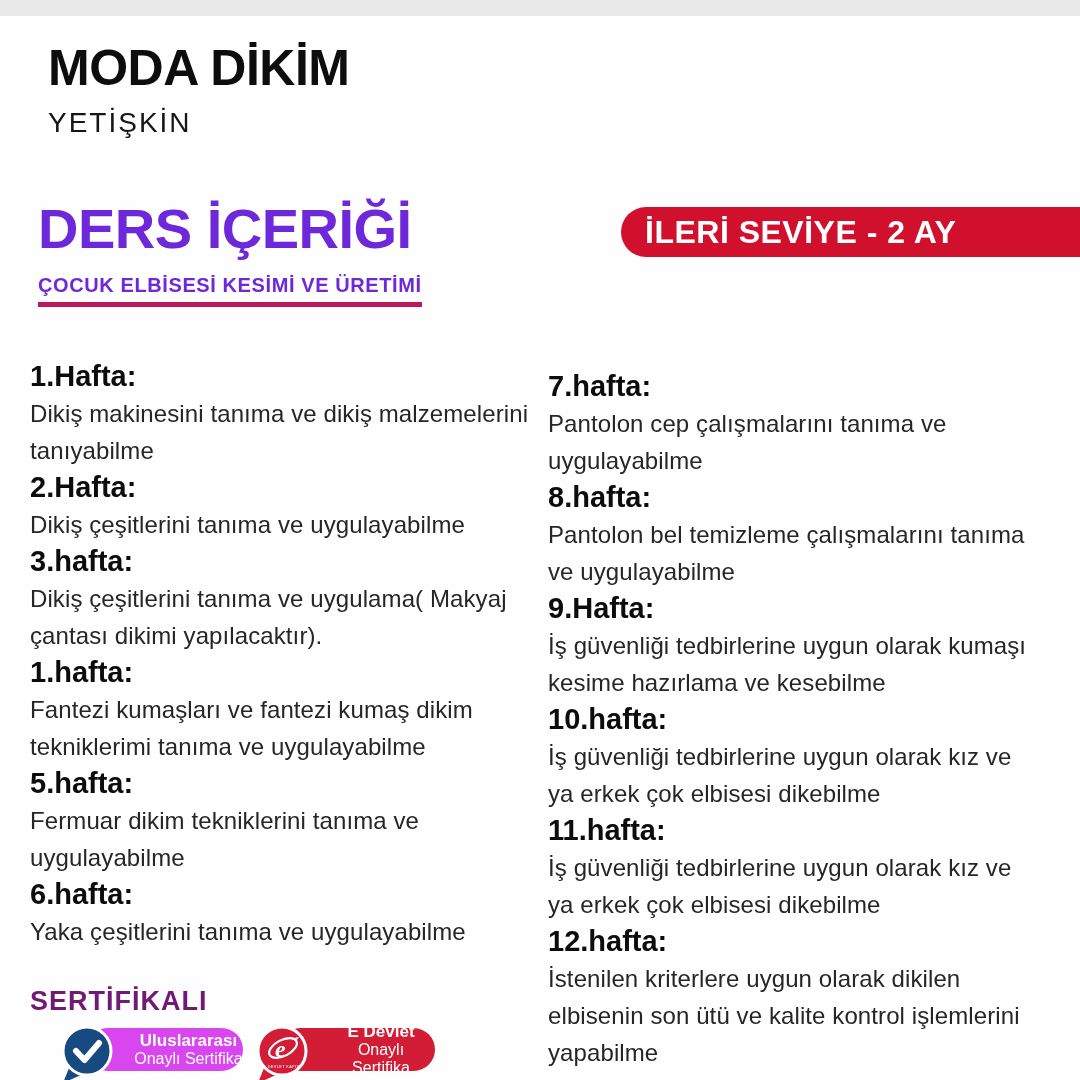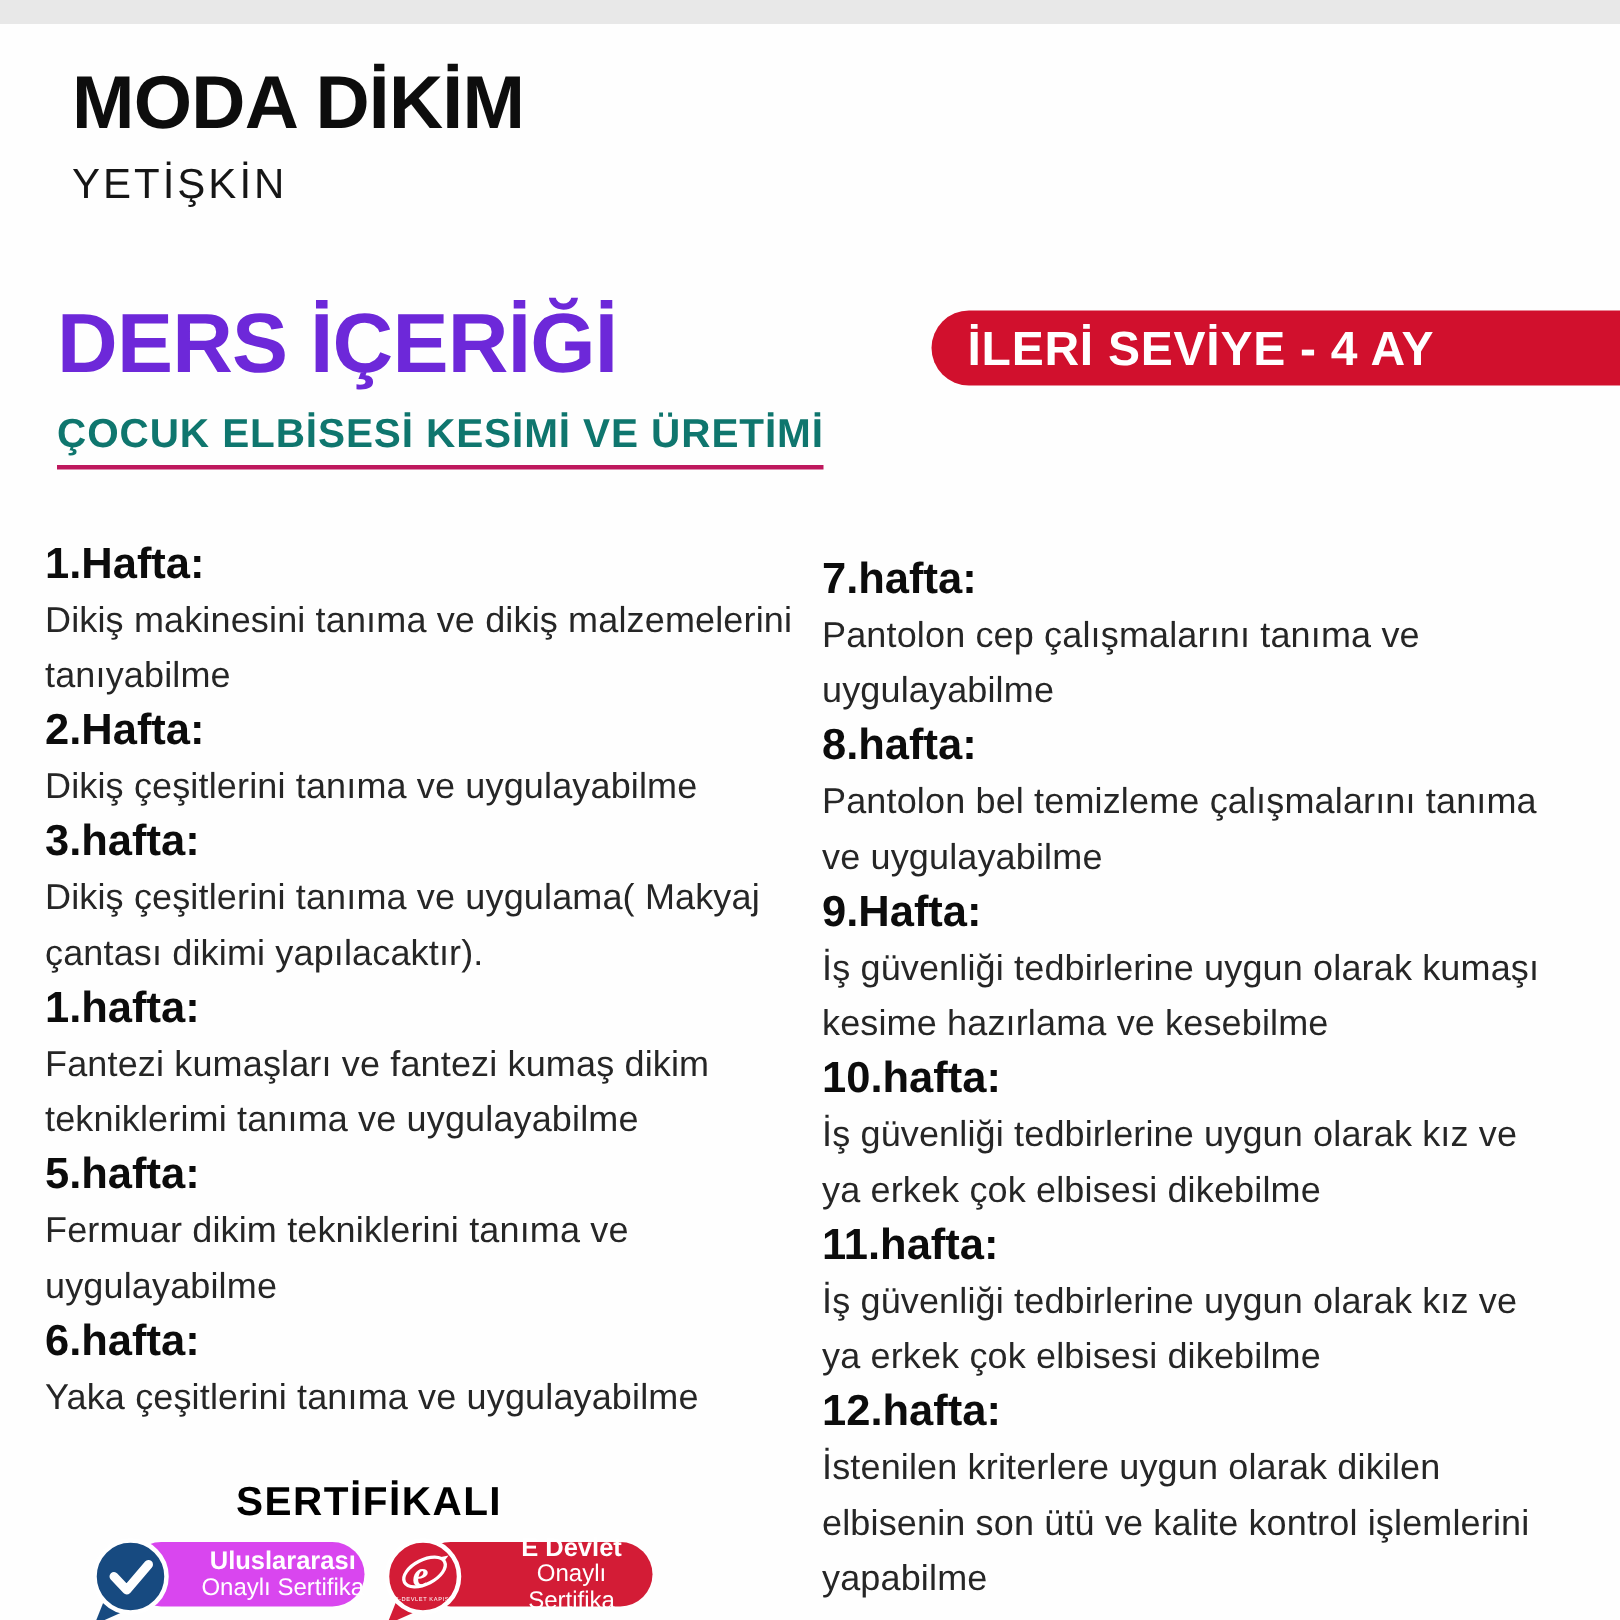--- a/index.html
+++ b/index.html
@@ -21,36 +21,36 @@
     font-size:56px; font-weight:900; letter-spacing:-0.5px; color:#6d28d9;
   }
   .ribbon {
     position:absolute; left:621px; right:0; top:191px; height:50px;
     background:#d1102d; border-radius:25px 0 0 25px;
     color:#ffffff; font-size:32px; font-weight:800; letter-spacing:0.5px;
     line-height:50px; padding-left:24px; white-space:nowrap;
   }
   .course-subtitle {
     position:absolute; left:38px; top:258px;
-    font-size:27px; font-weight:800; letter-spacing:0.6px; color:#0f766e;
-    border-bottom:3px solid #be185d; padding-bottom:5px; display:inline-block;
+    font-size:20px; font-weight:800; letter-spacing:0.6px; color:#6d28d9;
+    border-bottom:5px solid #be185d; padding-bottom:5px; display:inline-block;
   }
 
   
   .columns { position:absolute; left:30px; top:342px; display:flex; }
   .col { line-height:37px; }
   .col-left  { width:512px; margin-right:6px; }
   .col-right { width:492px; padding-top:10px; }
   .wk-label { font-size:29px; font-weight:800; color:#0c0c0c; }
   .wk-text  { font-size:24px; font-weight:400; color:#262626; letter-spacing:0.1px; }
 
   
   .cert-title {
     position:absolute; left:30px; top:970px; width:432px;
-    text-align:center; font-size:27px; font-weight:900; letter-spacing:1px; color:#000000;
+    font-size:27px; font-weight:900; letter-spacing:1px; color:#701a75;
   }
   .badge { position:absolute; top:1008px; height:62px; }
   .badge-blue { left:58px;  width:185px; }
   .badge-red  { left:253px; width:182px; }
   .badge-pill {
     position:absolute; left:28px; right:0; top:4px; height:43px;
     border-radius:22px; color:#fff; text-align:center;
     padding-left:48px; display:flex; flex-direction:column; justify-content:center;
   }
   .badge-red .badge-pill { left:26px; }
@@ -64,21 +64,21 @@
 <body>
 
 <div class="page">
 
   <header class="brand">
     <h1>MODA DİKİM</h1>
     <div class="sub">YETİŞKİN</div>
   </header>
 
   <h2 class="section-title">DERS İÇERİĞİ</h2>
-  <div class="ribbon">İLERİ SEVİYE - 4 AY</div>
+  <div class="ribbon">İLERİ SEVİYE - 2 AY</div>
   <div class="course-subtitle">ÇOCUK ELBİSESİ KESİMİ VE ÜRETİMİ</div>
 
   <main class="columns">
     <div class="col col-left">
       <div class="week">
         <div class="wk-label">1.Hafta:</div>
         <div class="wk-text">Dikiş makinesini tanıma ve dikiş malzemelerini tanıyabilme</div>
       </div>
       <div class="week">
         <div class="wk-label">2.Hafta:</div>

